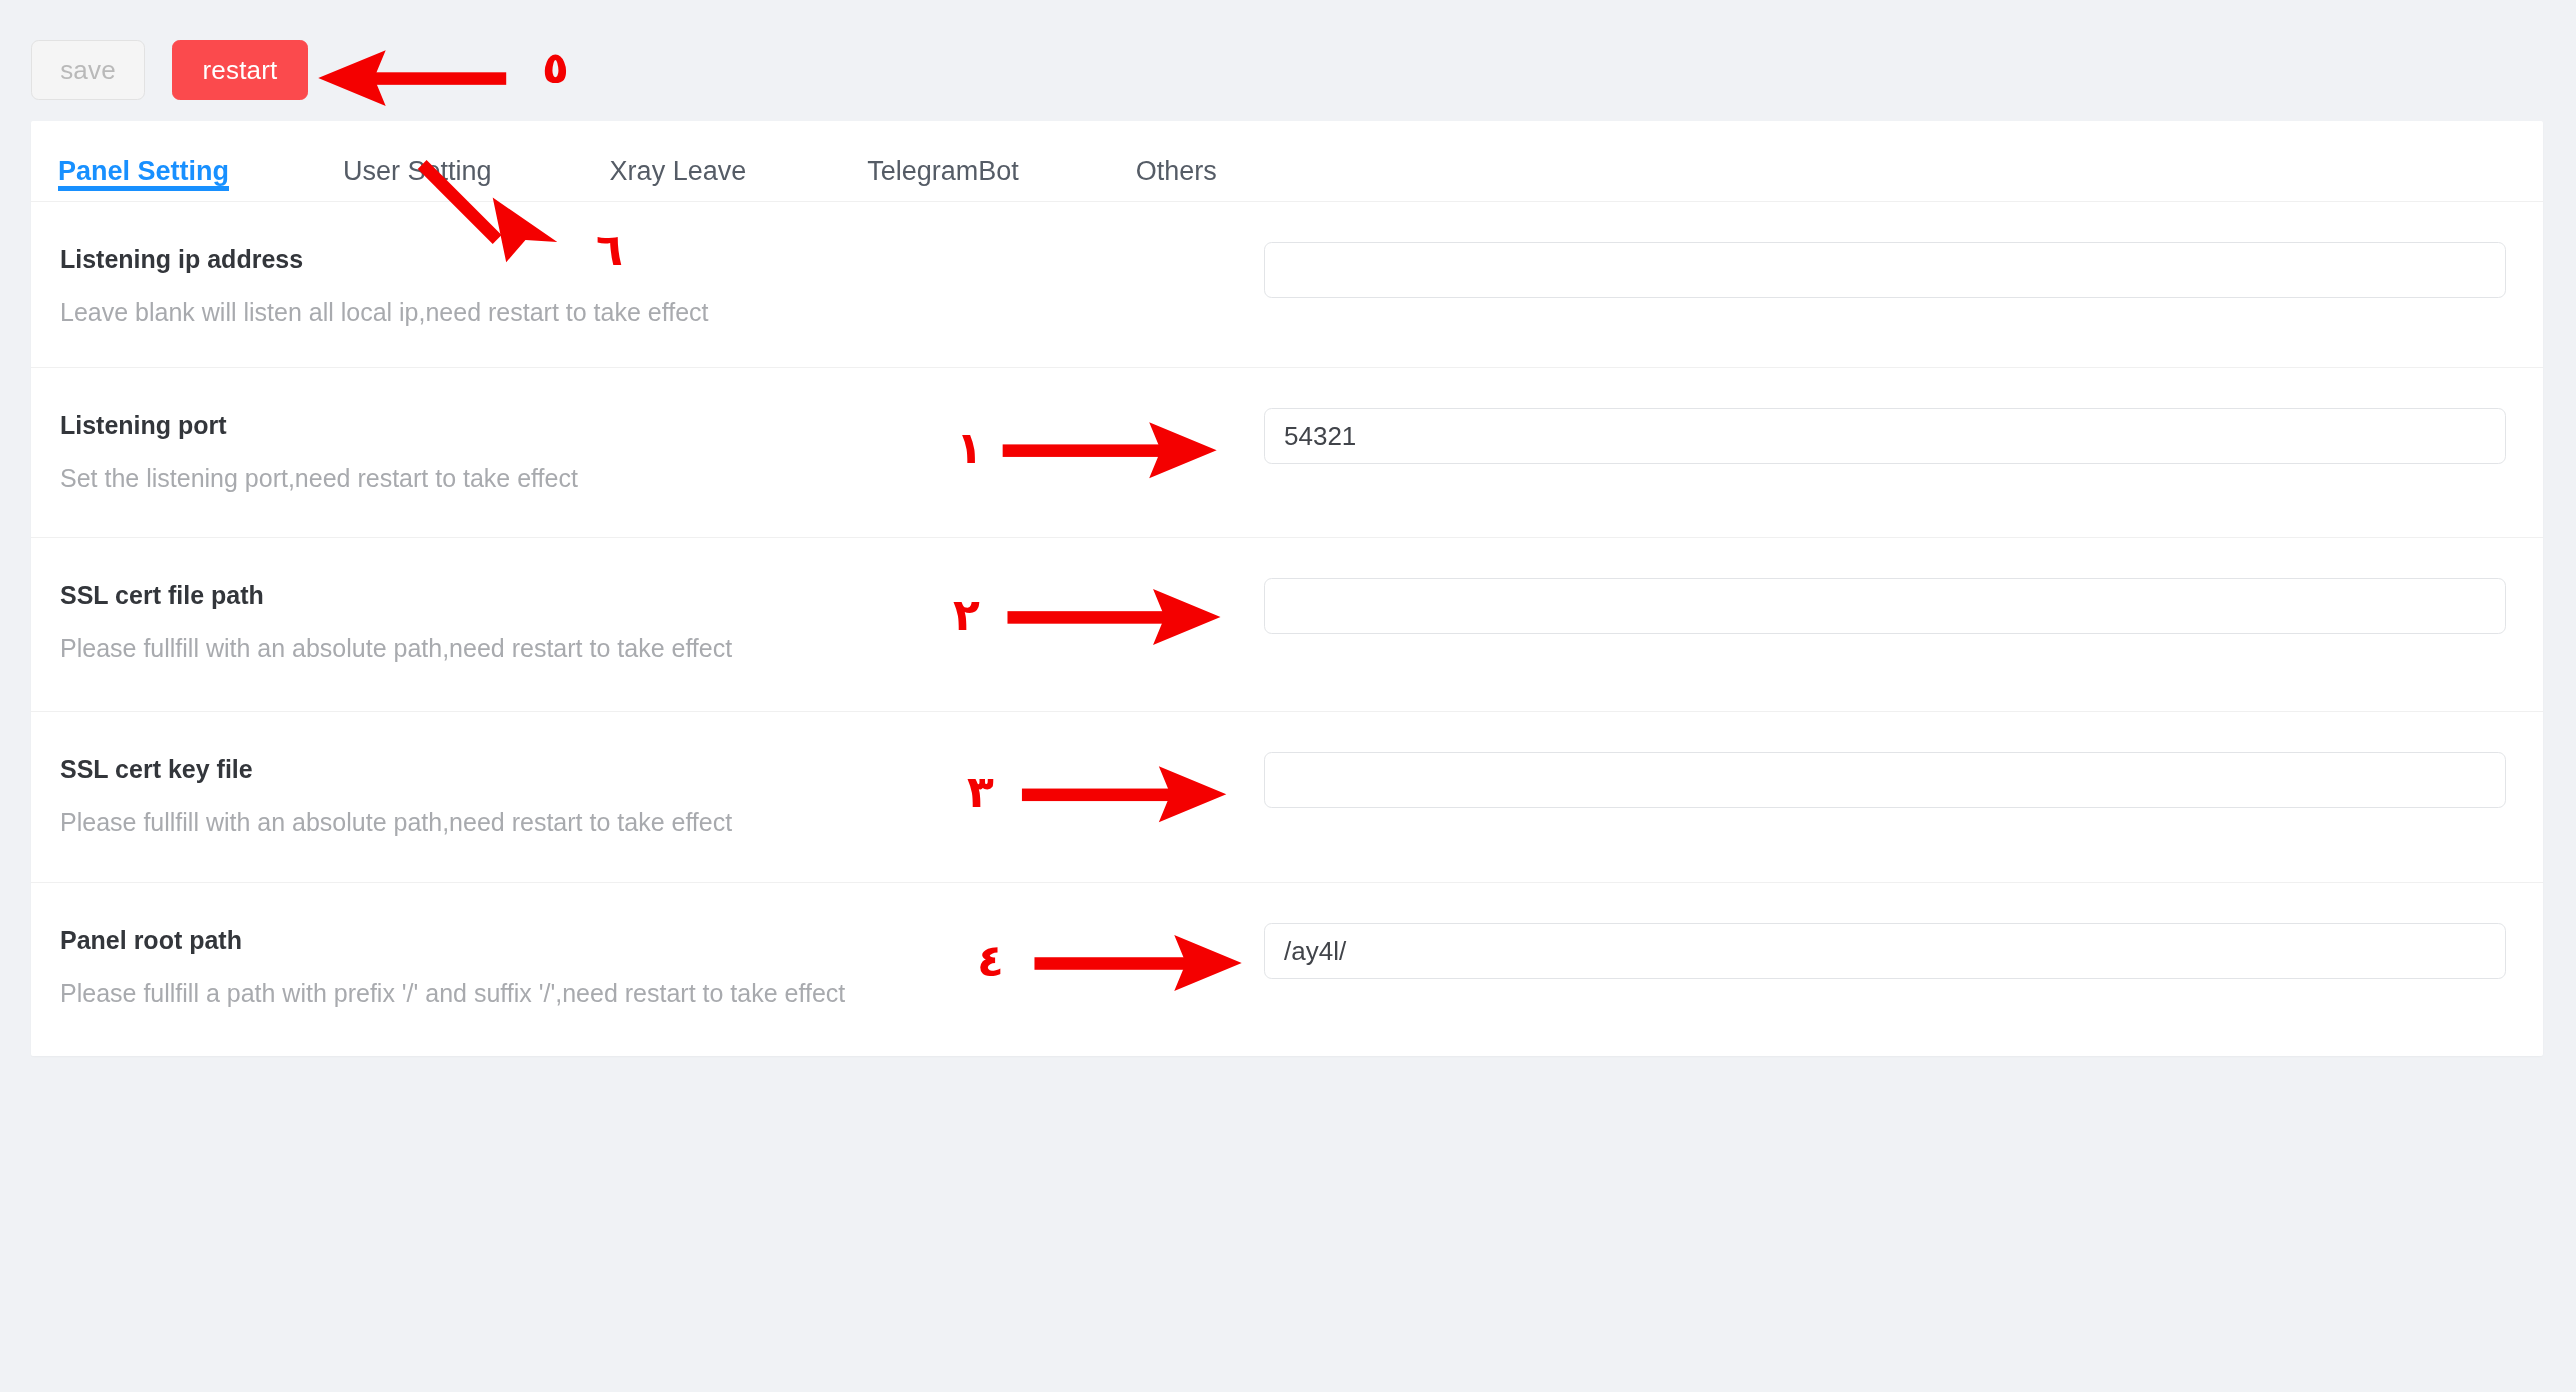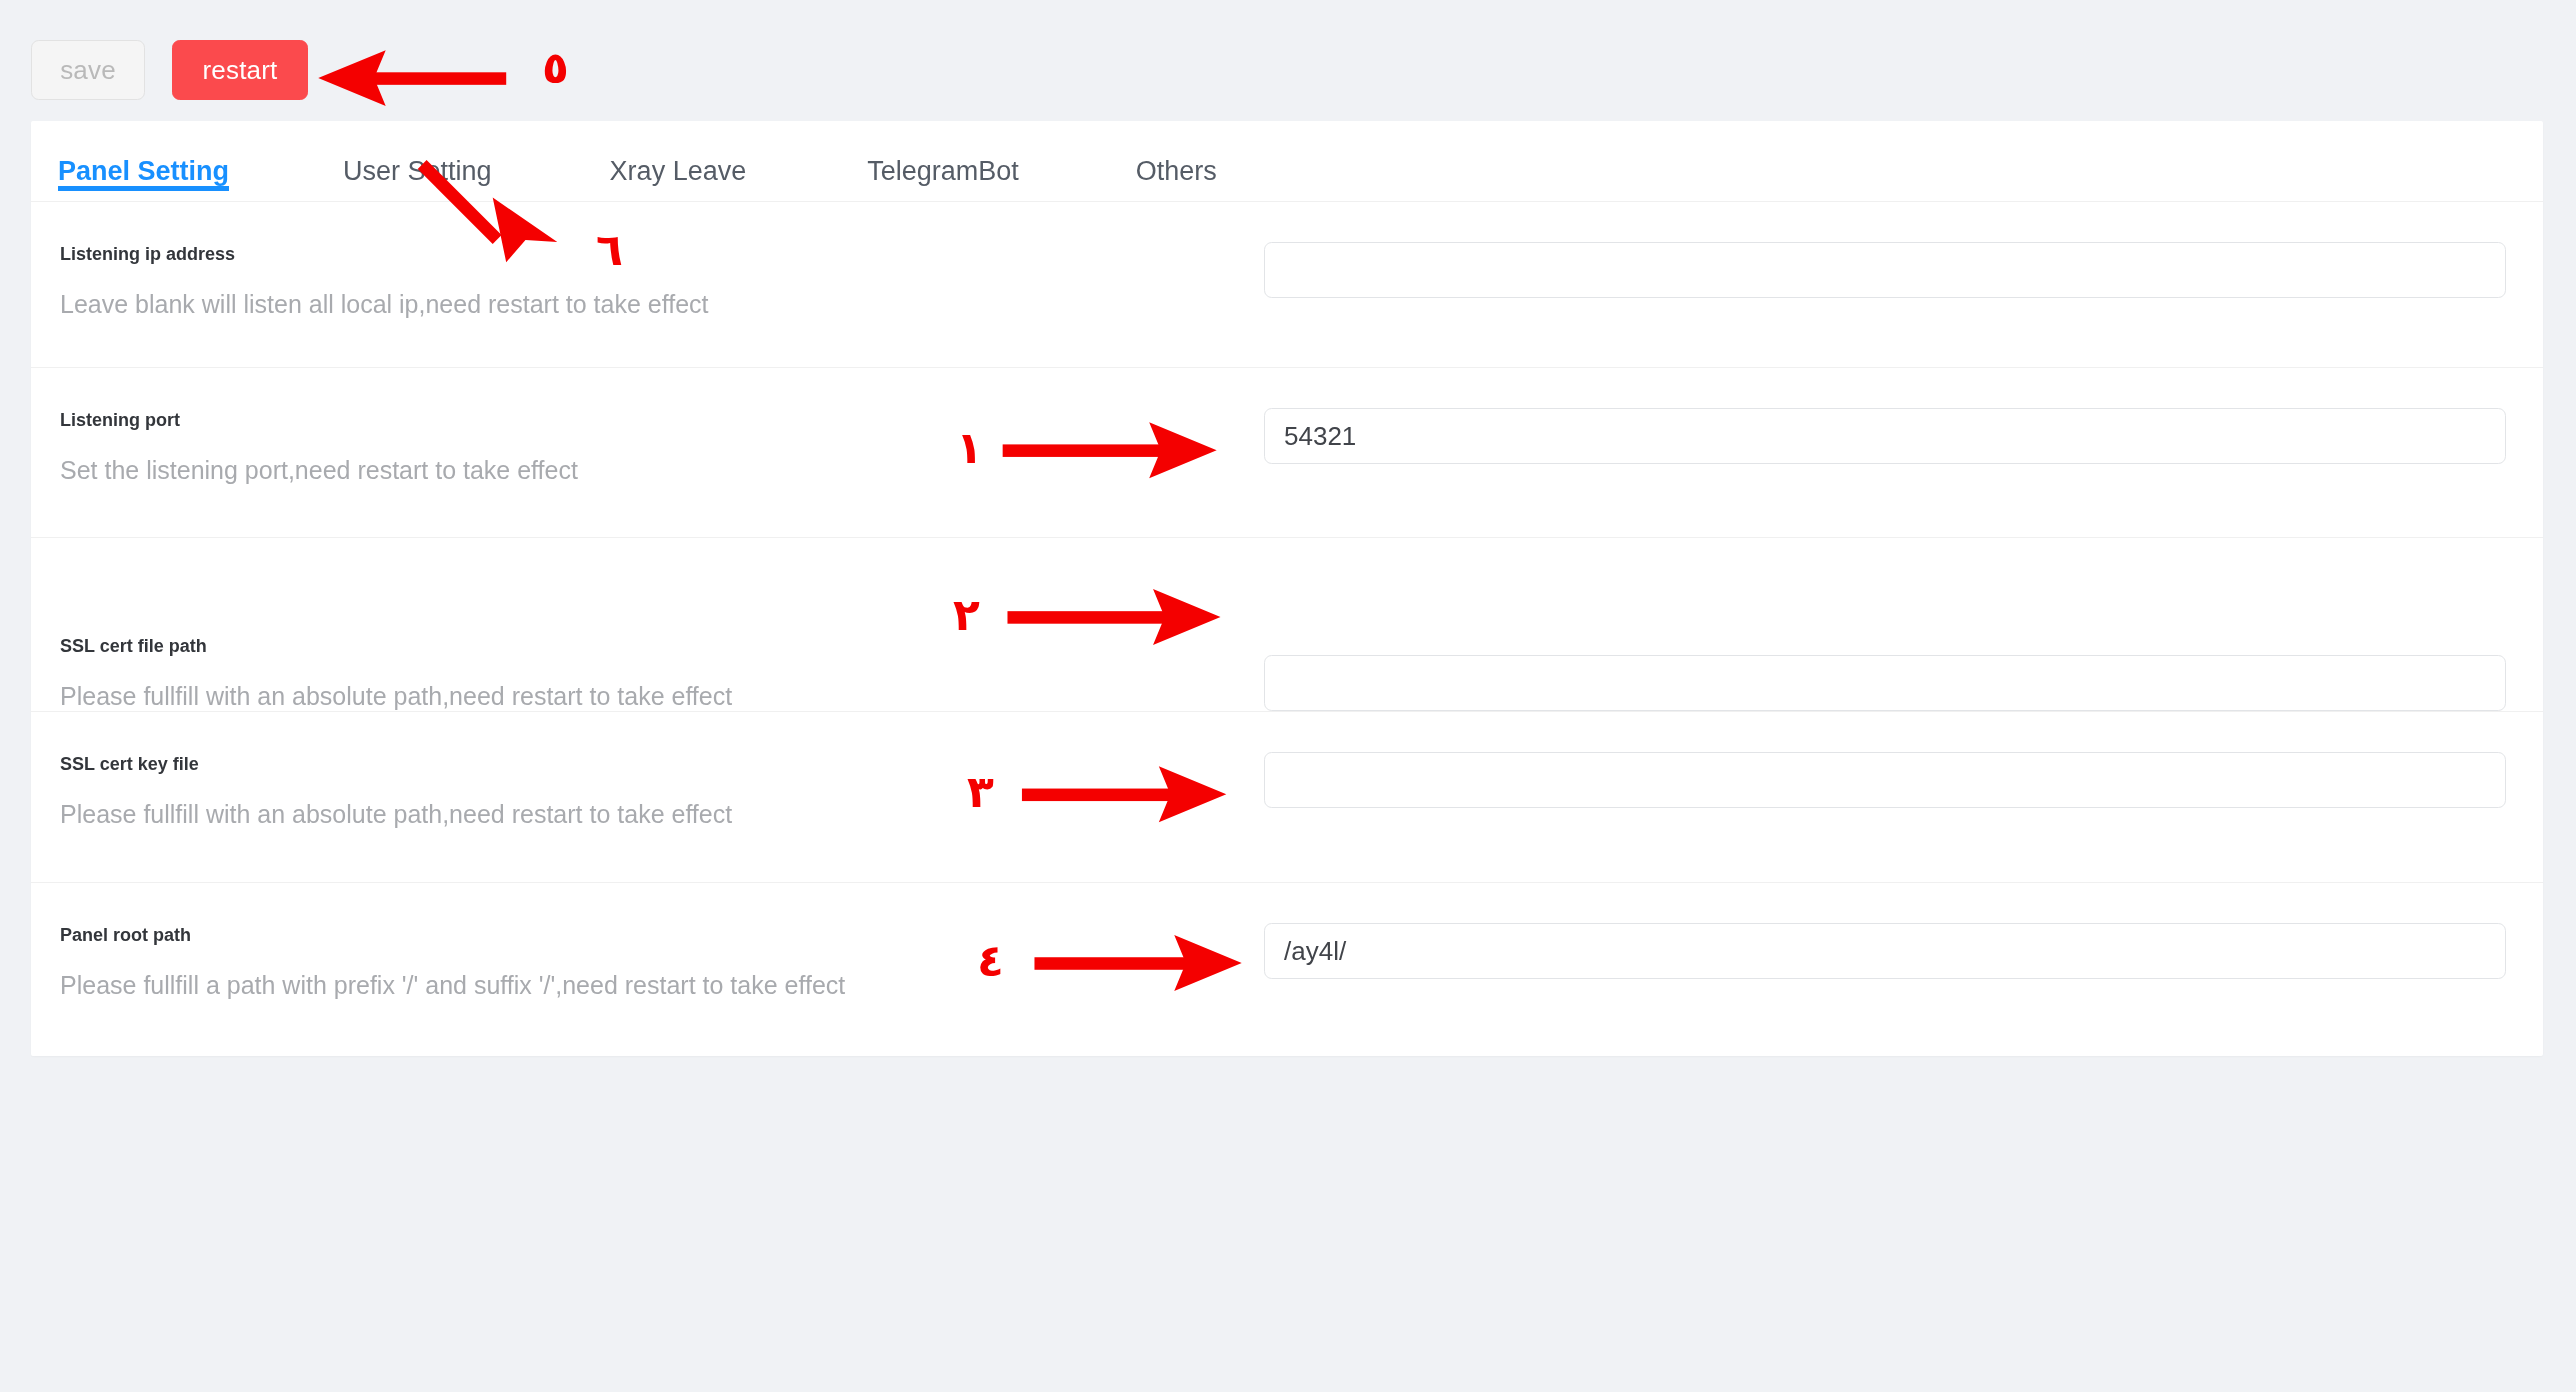--- a/index.html
+++ b/index.html
@@ -107,21 +107,21 @@
     min-height: 166px;
     box-sizing: border-box;
   }
   .row:last-child { border-bottom: none; }
   .row-left {
     width: 1236px;
     padding: 42px 0 0 29px;
     box-sizing: border-box;
   }
   .row-title {
-    font-size: 18px;
+    font-size: 25px;
     color: #33363b;
     font-weight: bold;
     line-height: 1.2;
     margin: 0 0 23px 0;
   }
   .row-desc {
     font-size: 25px;
     color: #a8aaae;
     line-height: 1.2;
     margin: 0;
@@ -195,21 +195,21 @@
   <div class="row" style="min-height:170px;">
     <div class="row-left">
       <div class="row-title">Listening port</div>
       <div class="row-desc">Set the listening port,need restart to take effect</div>
     </div>
     <div class="row-right">
       <input class="field" type="text" value="54321" style="">
     </div>
   </div>
 
-  <div class="row" style="min-height:174px;align-items:flex-end;">
+  <div class="row" style="min-height:174px;">
     <div class="row-left">
       <div class="row-title">SSL cert file path</div>
       <div class="row-desc">Please fullfill with an absolute path,need restart to take effect</div>
     </div>
     <div class="row-right">
       <input class="field" type="text" value="" style="">
     </div>
   </div>
 
   <div class="row" style="min-height:171px;">

